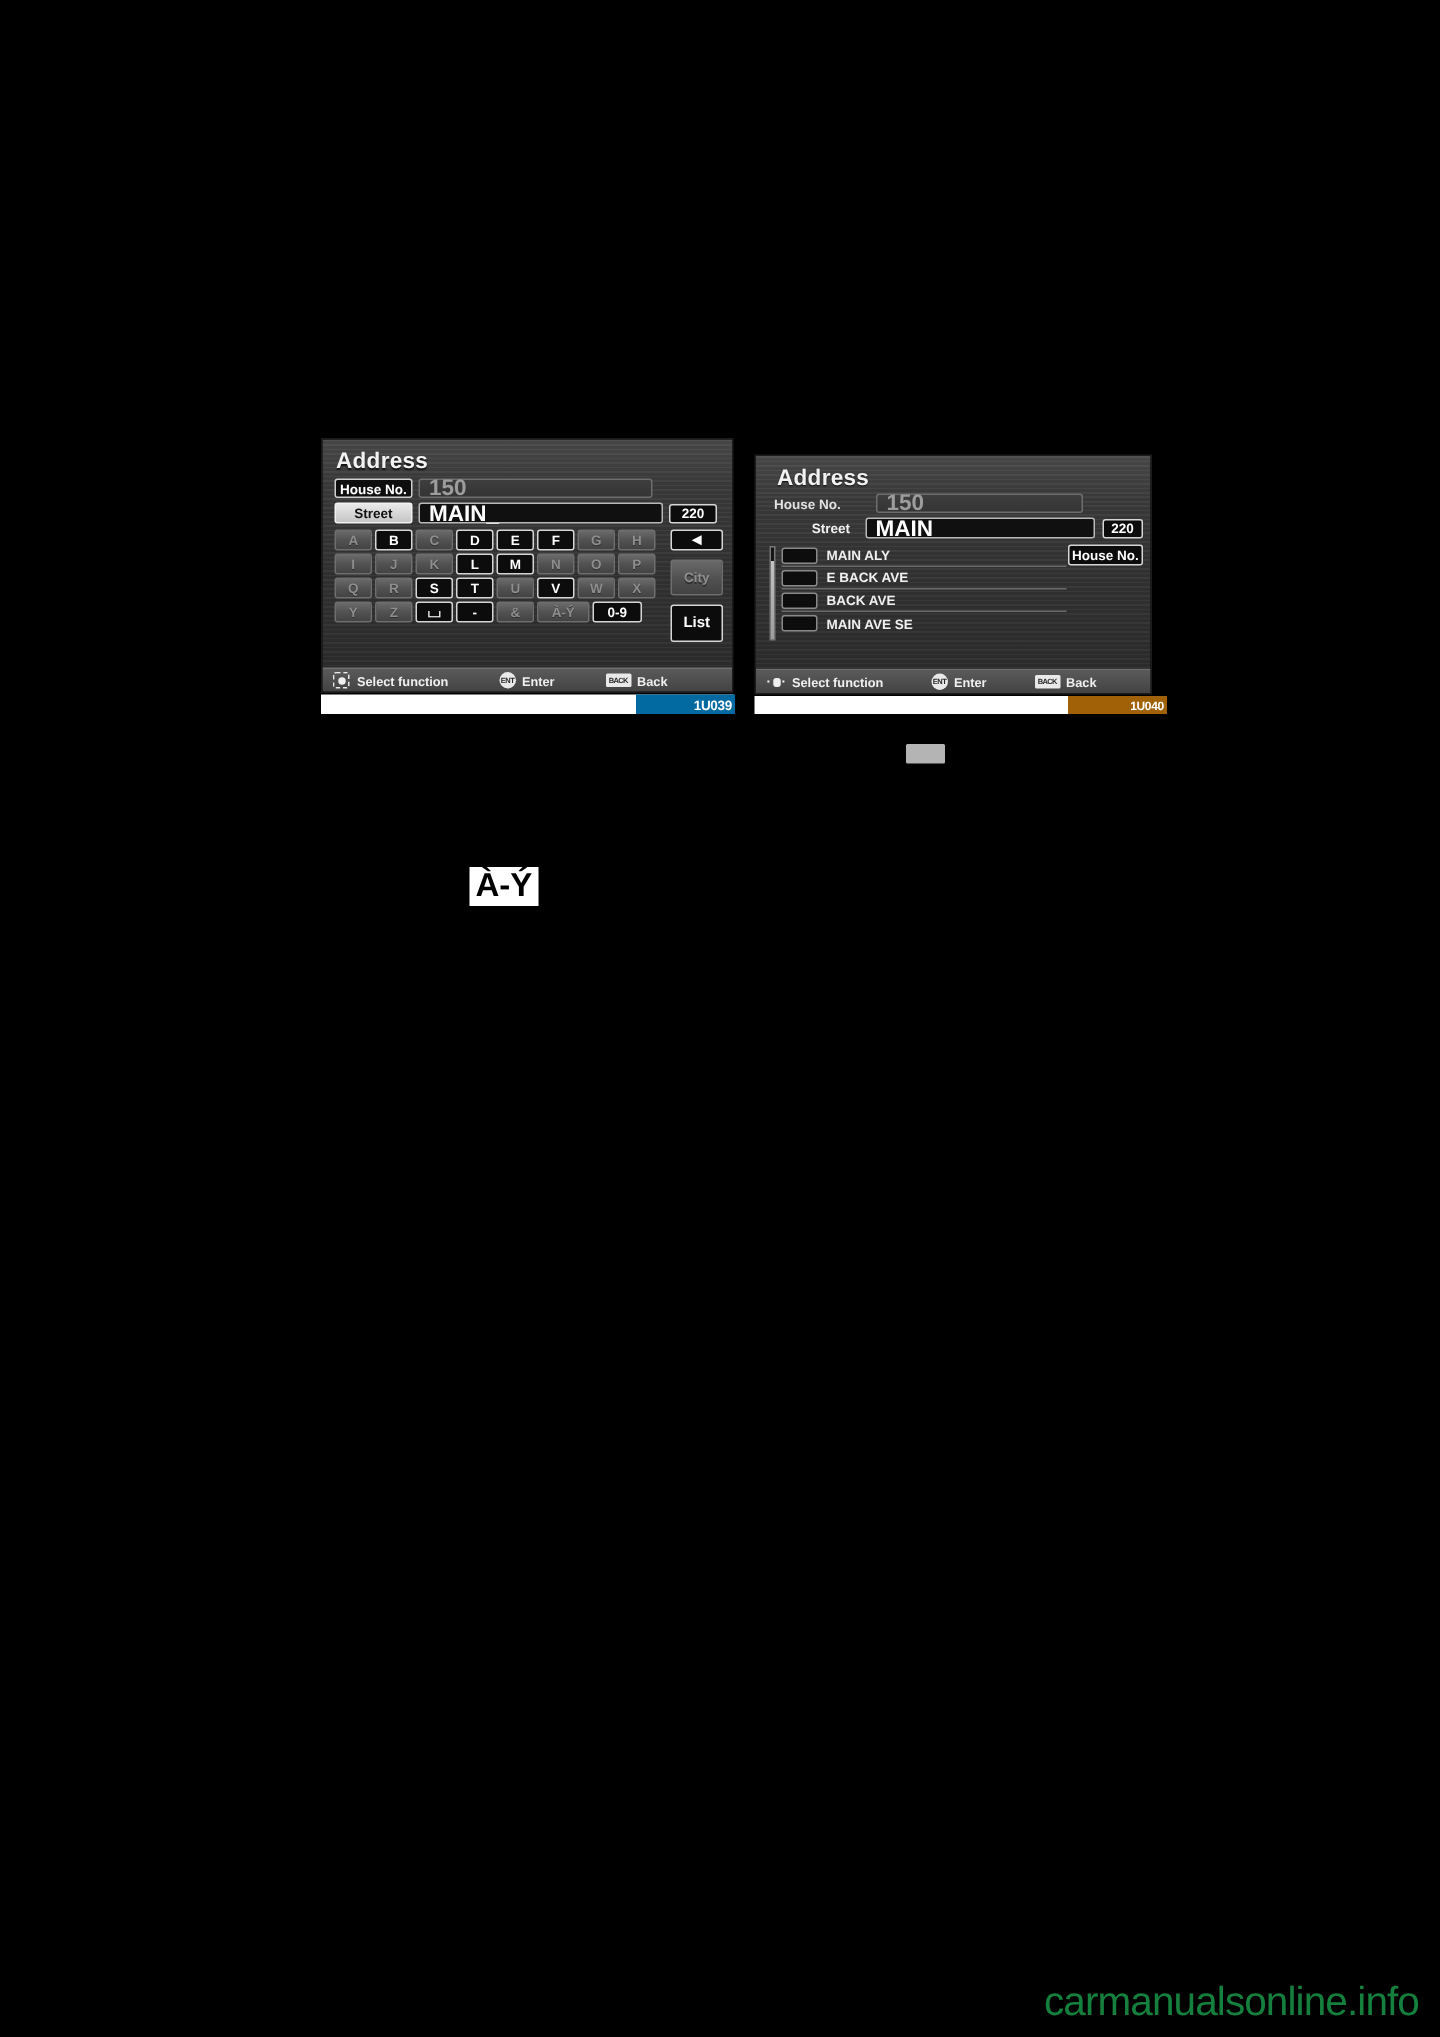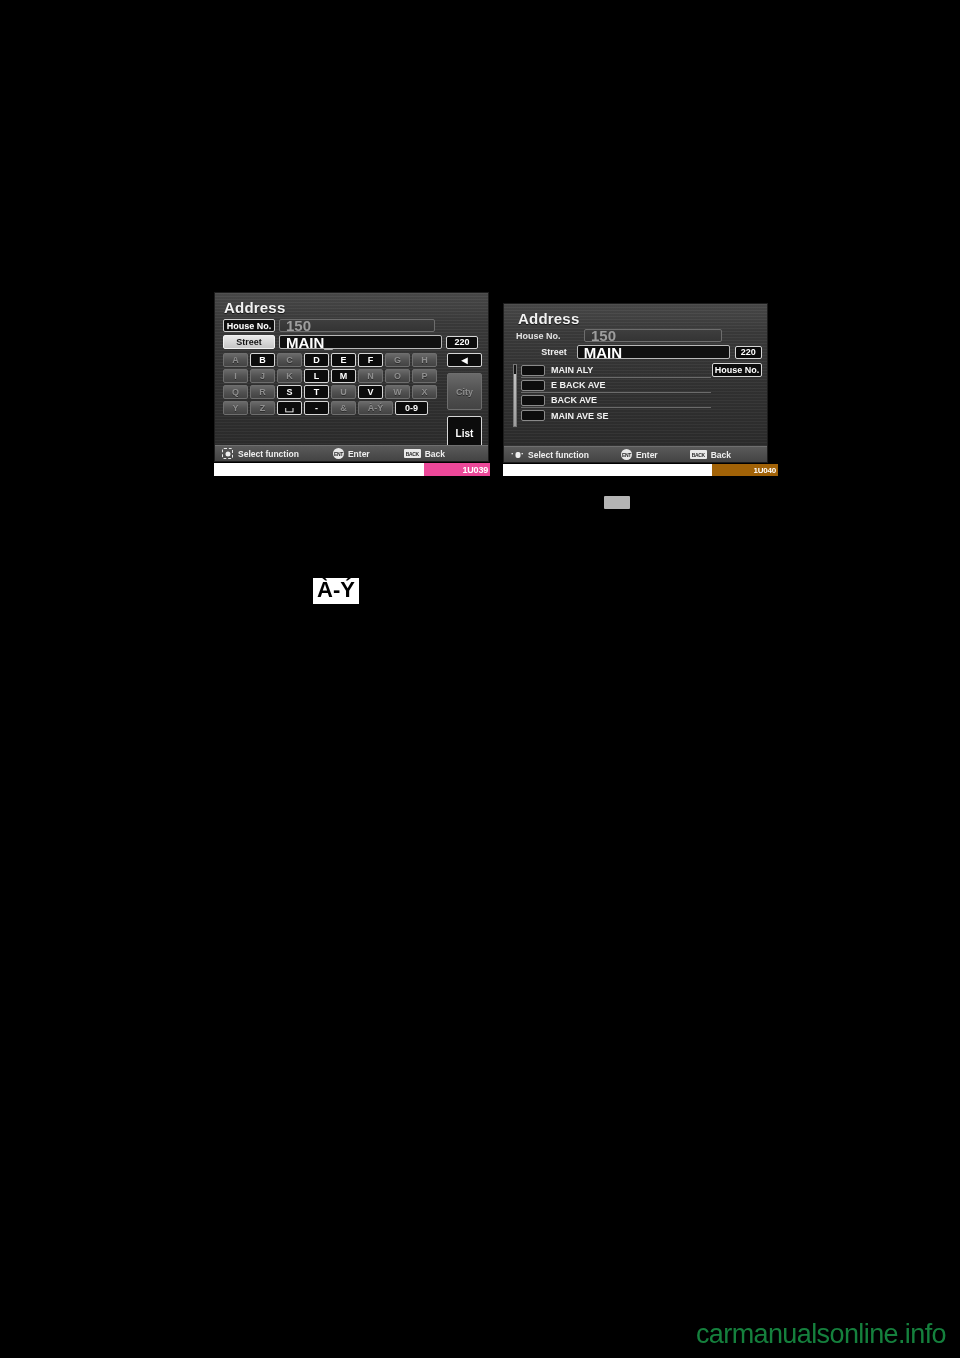--- a/index.html
+++ b/index.html
@@ -245,36 +245,36 @@
         <div class="btn key on" style="font-size:11px;line-height:6px;">⌴</div>
         <div class="btn key on">-</div>
         <div class="btn key">&amp;</div>
         <div class="btn key" style="width:35px;">À-Ý</div>
         <div class="btn key on" style="width:33px;">0-9</div>
       </div>
     </div>
 
     <div class="sidecol">
       <div class="btn on sidebtn" style="font-size:11px;line-height:1;">◄</div>
-      <div class="btn sidebtn" style="height:37px;margin-top:6px;">City</div>
-      <div class="btn on sidebtn" style="height:35px;margin-top:6px;font-size:10px;">List</div>
+      <div class="btn sidebtn" style="height:24px;margin-top:6px;">City</div>
+      <div class="btn on sidebtn" style="height:25px;margin-top:6px;font-size:10px;">List</div>
     </div>
 
     <div class="footbar">
       <span class="ficon joy" style="margin-left:7px;"></span>
       <span style="margin-left:5px;">Select function</span>
       <span class="ficon ent" style="margin-left:34px;">ENT</span>
       <span style="margin-left:4px;">Enter</span>
       <span class="ficon bk" style="margin-left:34px;">BACK</span>
       <span style="margin-left:4px;">Back</span>
     </div>
   </div>
 
   <div class="capstrip" style="left:214px; top:463px; width:275px; height:13px;"></div>
-  <div class="figcap" style="left:424px; top:463px; width:66px; height:13px; background:#ec4899; color:#fff;">1U039</div>
+  <div class="figcap" style="left:424px; top:463px; width:66px; height:13px; background:#0369a1; color:#fff;">1U039</div>
 
   <div class="screen" id="screenB">
 
     <div class="title">Address</div>
 
     <div style="position:absolute;left:12px;top:25px;width:246px;height:13px;display:flex;align-items:center;">
       <div style="width:62px;height:13px;display:flex;align-items:center;justify-content:flex-start;font-size:9px;font-weight:bold;color:#e2e2e2;">House No.</div>
       <div class="field" style="width:138px;height:13px;margin-left:6px;">150</div>
     </div>
 

